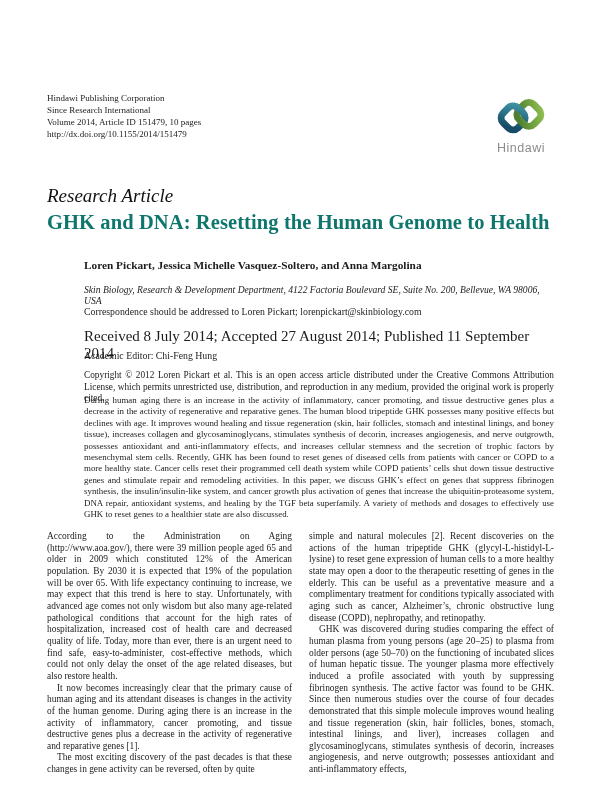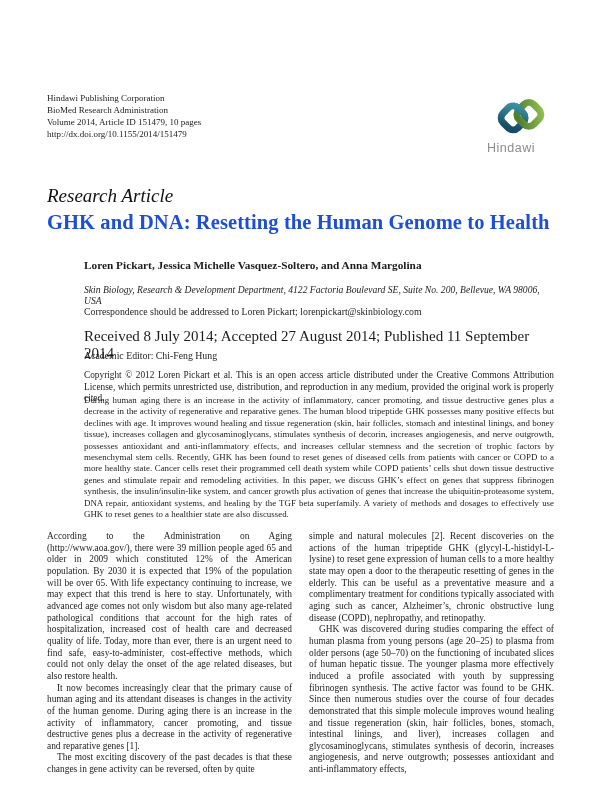--- a/index.html
+++ b/index.html
@@ -15,36 +15,37 @@
 
   
   .masthead {
     position: absolute; left: 47px; top: 44px;
     font-size: 9px; line-height: 12px; color: #222;
   }
 
   
   .logo {
     position: absolute; left: 487px; top: 46px; width: 68px;
+    text-align: center;
   }
   .logo-rings { display: block; margin: 0 auto; }
   .logo-text {
     display: block; margin-top: 1px;
     font-family: "Liberation Sans", sans-serif;
     font-size: 12.5px; color: #8c8c8c; letter-spacing: 0.5px;
   }
 
   
   .type-label {
     position: absolute; left: 47px; top: 137px;
     font-style: italic; font-size: 19px; color: #111;
   }
   .article-title {
     position: absolute; left: 47px; top: 163px; width: 510px;
-    font-weight: bold; font-size: 20.5px; color: #1d4ed8;
+    font-weight: bold; font-size: 20.5px; color: #0f766e;
     letter-spacing: 0.1px;
   }
 
   
   .front { position: absolute; left: 84px; width: 470px; }
   .authors   { top: 211px; font-weight: bold; font-size: 11.3px; }
   .affil     { top: 236px; font-style: italic; font-size: 9.6px; }
   .corresp   { top: 258px; font-size: 9.8px; }
   .dates     { top: 280px; font-size: 15px; }
   .editor    { top: 302px; font-size: 9.8px; }
@@ -63,21 +64,21 @@
   .col p { text-align: justify; }
   .col p.indent { text-indent: 10px; }
 </style>
 </head>
 <body>
 
 <div class="page">
 
   <div class="masthead">
     <div>Hindawi Publishing Corporation</div>
-    <div>BioMed Research Administration</div>
+    <div>Since Research International</div>
     <div>Volume 2014, Article ID 151479, 10 pages</div>
     <div>http://dx.doi.org/10.1155/2014/151479</div>
   </div>
 
   <div class="logo">
     <svg class="logo-rings" viewBox="0 0 64 52" width="56" height="46" aria-hidden="true">
       <defs>
         <linearGradient id="tealGrad" x1="0" y1="0" x2="0.6" y2="1">
           <stop offset="0" stop-color="#3E93A4"></stop>
           <stop offset="1" stop-color="#174C66"></stop>

